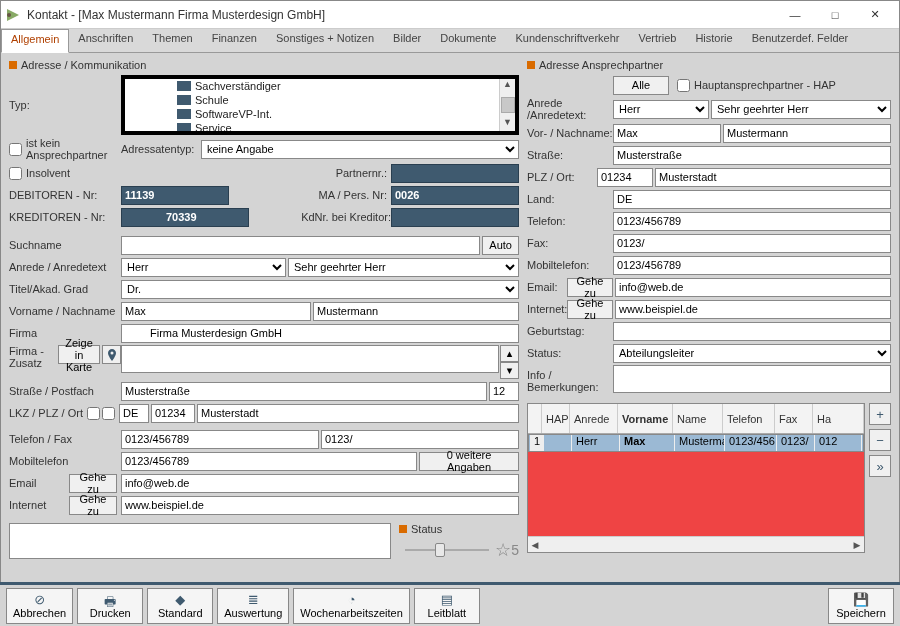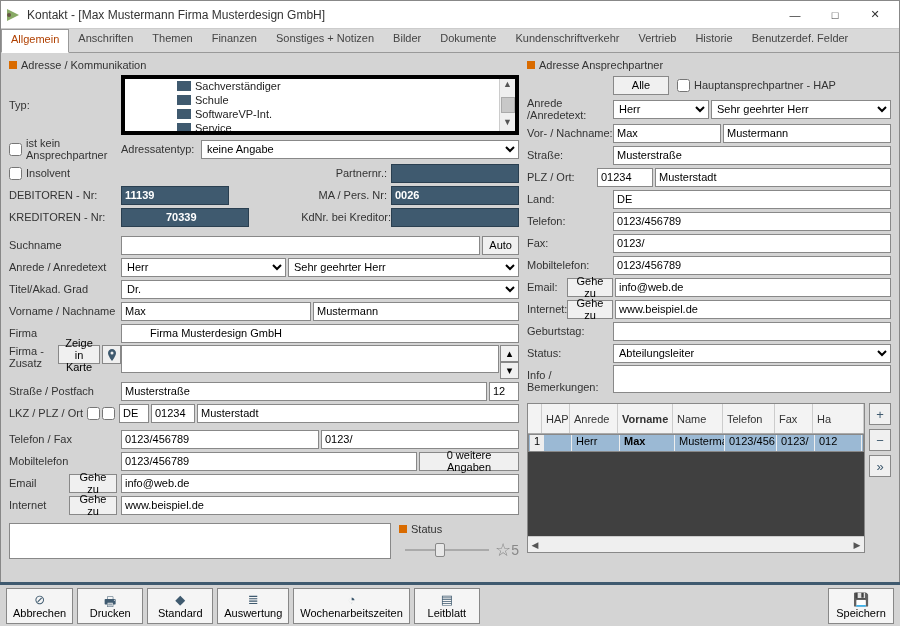--- a/index.html
+++ b/index.html
@@ -34,21 +34,21 @@
   .tree li{display:flex;align-items:center;height:14px;font-size:11px;color:#222}
   .tree li::before{content:"";width:12px;height:12px;margin-right:2px}
   .icon-node{width:14px;height:10px;background:#3f5a6f;margin-right:4px;display:inline-block}
   .toggle{display:inline-block;width:11px;height:11px;border:1px solid #888;margin-right:2px;font-size:9px;line-height:9px;text-align:center;background:#fff}
   .zusatz{height:34px;resize:none}
   .pin-btn{width:19px;height:19px;border:1px solid #888;background:#f0f0f0;display:flex;align-items:center;justify-content:center}
   .footer{position:absolute;left:0;right:0;bottom:0;background:#d4d4d4;border-top:3px solid #3f5a6f;height:44px;display:flex;align-items:center;padding:0 6px;gap:4px}
   .fbtn{height:36px;min-width:66px;border:1px solid #888;background:#f5f5f5;display:flex;flex-direction:column;align-items:center;justify-content:center;font-size:10px;gap:1px;padding:0 6px}
   .fbtn .ficon{height:14px;font-size:13px;color:#3f5a6f}
   .footer .spacer{flex:1}
-  .contact-table{border:1px solid #888;background:#404040;height:150px;position:relative;overflow:hidden}
+  .contact-table{border:1px solid #888;background:#ef4444;height:150px;position:relative;overflow:hidden}
   .ct-head{display:flex;background:#f3f3f3;border-bottom:1px solid #aaa;height:30px}
   .ct-head div{border-right:1px solid #ccc;padding:2px 4px;font-size:11px;display:flex;align-items:center;color:#333}
   .ct-row{display:flex;height:18px;background:#fff}
   .ct-row.sel{background:#9bb9d4}
   .ct-row div{border-right:1px solid #eee;padding:0 4px;font-size:11px;overflow:hidden;white-space:nowrap}
   .side-btns{display:flex;flex-direction:column;gap:4px;margin-left:4px}
   .sbtn{width:22px;height:22px;border:1px solid #888;background:#f0f0f0;display:flex;align-items:center;justify-content:center;font-size:13px;color:#3f5a6f}
   .slider-track{flex:1;height:2px;background:#aaa;position:relative;margin:0 6px}
   .slider-thumb{position:absolute;left:36%;top:-6px;width:10px;height:14px;background:#e8e8e8;border:1px solid #888;border-radius:2px}
   .star-rating{font-size:18px;color:#888;display:flex;align-items:center}

